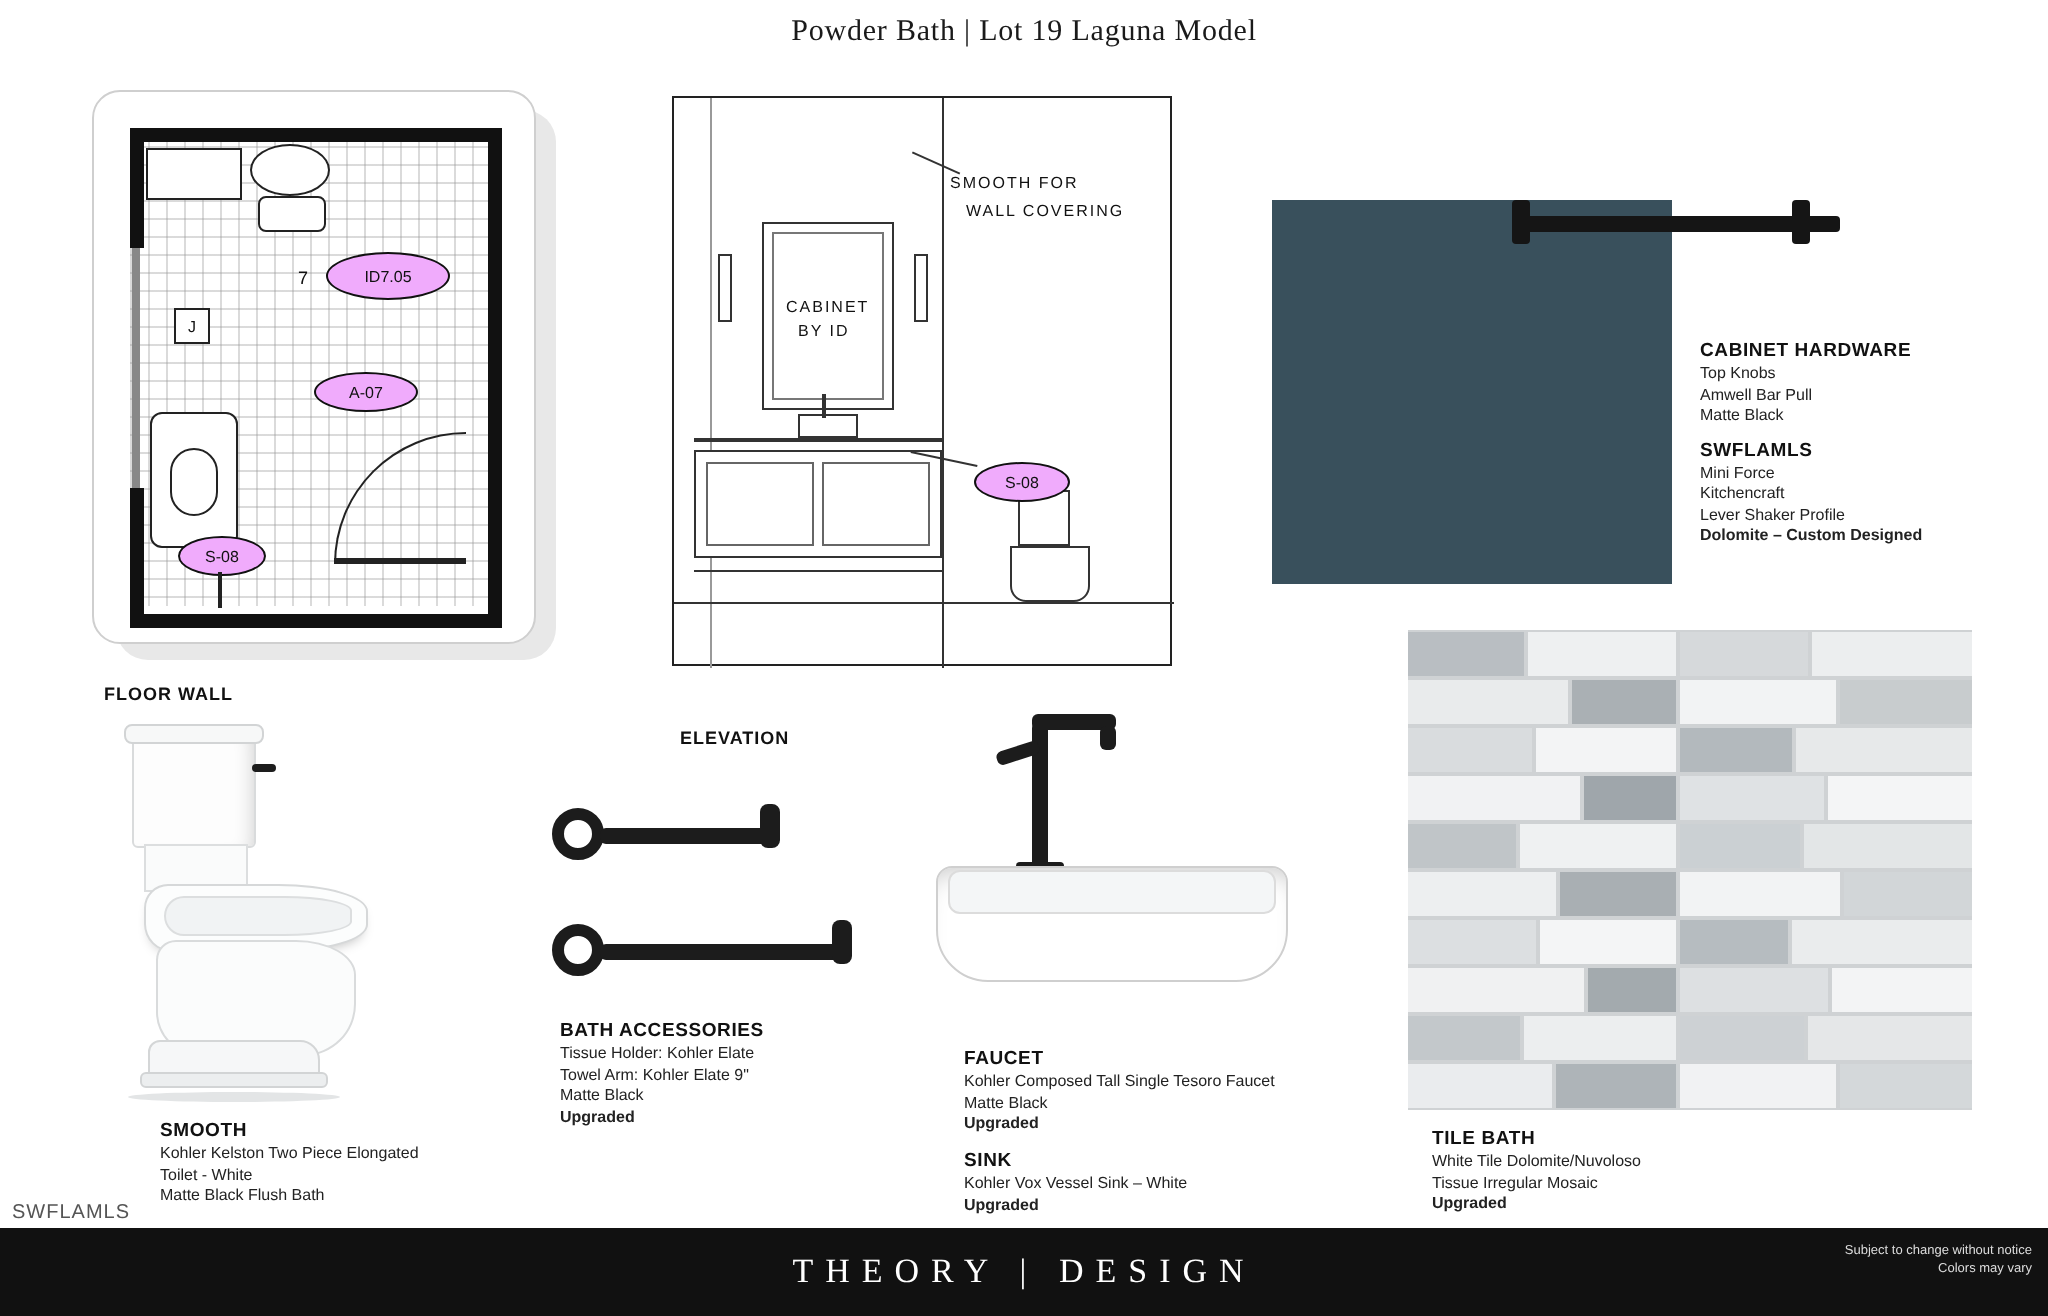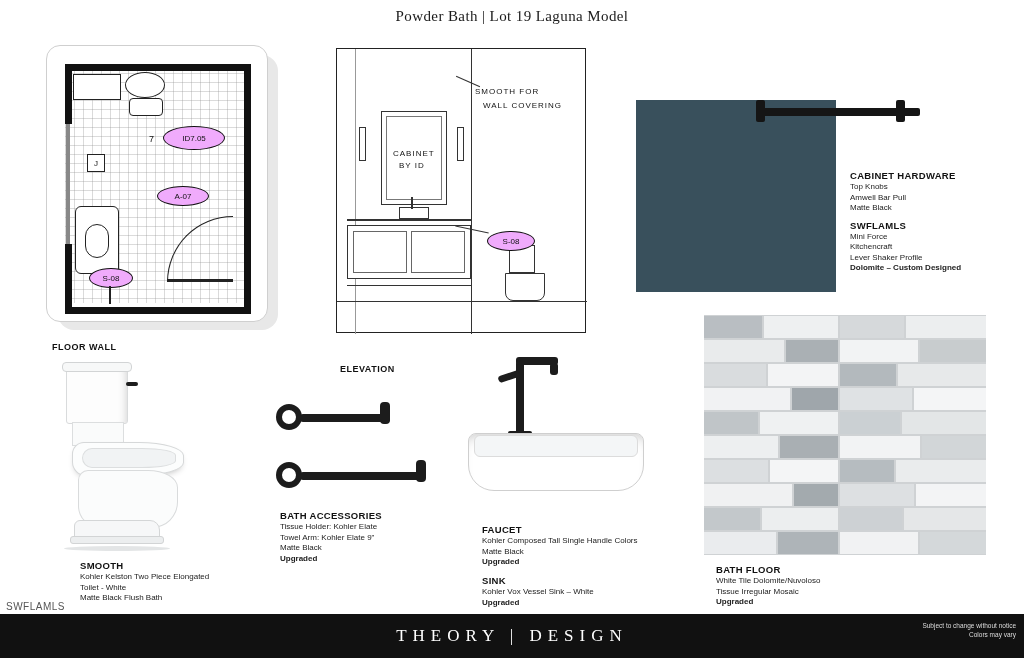--- a/index.html
+++ b/index.html
@@ -294,21 +294,21 @@
     </div>
     <div class="tile-row" style="top:216px;">
       <div class="tile-pc" style="left:0px;   width:72px; background:#eaecee;"></div>
       <div class="tile-pc" style="left:74px;  width:60px; background:#aeb4b8;"></div>
       <div class="tile-pc" style="left:136px; width:78px; background:#f1f2f3;"></div>
       <div class="tile-pc" style="left:216px; width:66px; background:#d4d8da;"></div>
     </div>
   </div>
 </div>
 <div class="blk" id="tile-caption">
-  <div class="cap-title">BATH FLOOR</div>
+  <div class="cap-title">TILE BATH</div>
   <div class="cap-line">White Tile Dolomite/Nuvoloso</div>
   <div class="cap-line">Tissue Irregular Mosaic</div>
   <div class="cap-line bold">Upgraded</div>
 </div>
 
 <div class="blk" id="commode-block">
 
   <div class="toilet-part" style="left:18px; top:6px; width:62px; height:58px; background:#fdfdfd; border:1px solid #d9dbdc; border-radius:6px 6px 3px 3px; box-shadow:inset -8px 0 10px -8px rgba(0,0,0,.2);"></div>
   <div class="toilet-part" style="left:14px; top:2px; width:70px; height:10px; background:#f7f8f8; border:1px solid #d2d4d5; border-radius:4px;"></div>
   <div class="toilet-part" style="left:78px; top:22px; width:12px; height:4px; background:#1d1d1d; border-radius:2px;"></div>
@@ -355,21 +355,21 @@
   <div class="bar" style="left:56px; top:2px; width:42px; height:8px;"></div>
   <div class="bar" style="left:90px; top:8px; width:8px; height:12px;"></div>
   <div class="bar" style="left:38px; top:18px; width:22px; height:7px; transform:rotate(-18deg);"></div>
   <div class="bar" style="left:48px; top:76px; width:24px; height:7px; border-radius:2px;"></div>
 
   <div class="sink-body"></div>
   <div class="sink-rim"></div>
 </div>
 <div class="blk" id="faucet-caption">
   <div class="cap-title">FAUCET</div>
-  <div class="cap-line">Kohler Composed Tall Single Handle Colors</div>
+  <div class="cap-line">Kohler Composed Tall Single Tesoro Faucet</div>
   <div class="cap-line">Matte Black</div>
   <div class="cap-line bold">Upgraded</div>
 </div>
 <div class="blk" id="sink-caption">
   <div class="cap-title">SINK</div>
   <div class="cap-line">Kohler Vox Vessel Sink – White</div>
   <div class="cap-line bold">Upgraded</div>
 </div>
 
 <div id="watermark">SWFLAMLS</div>

